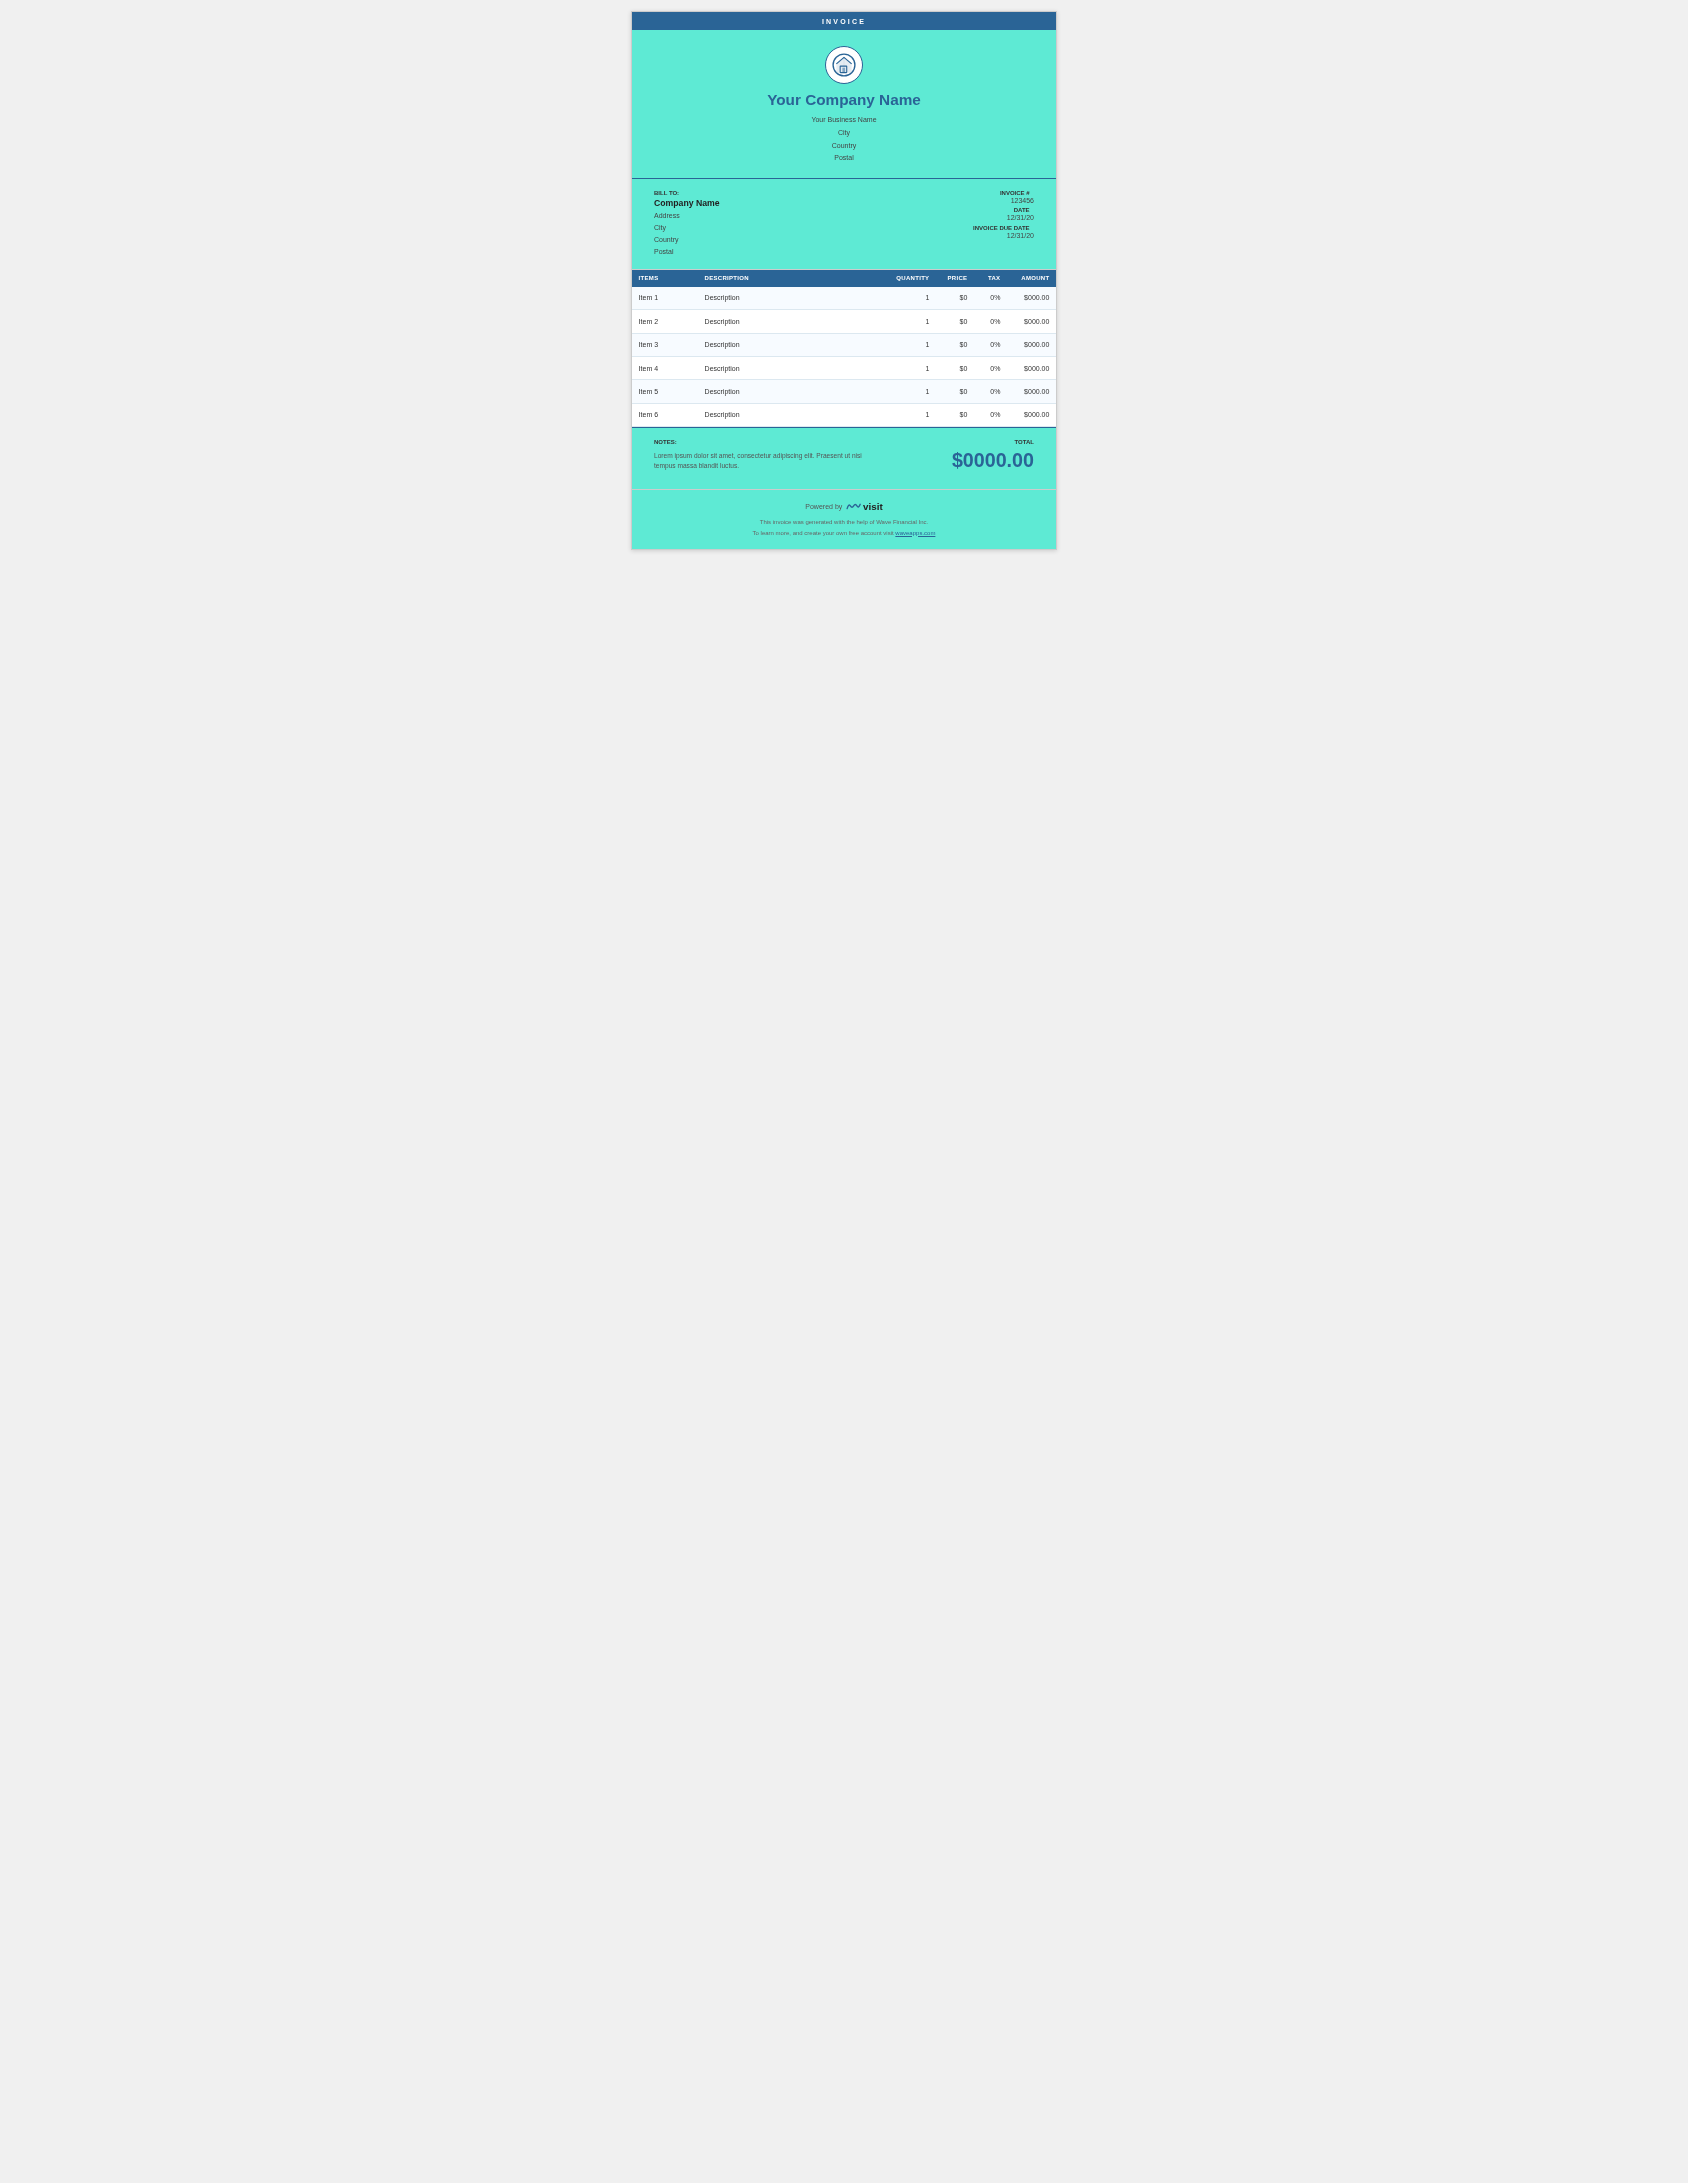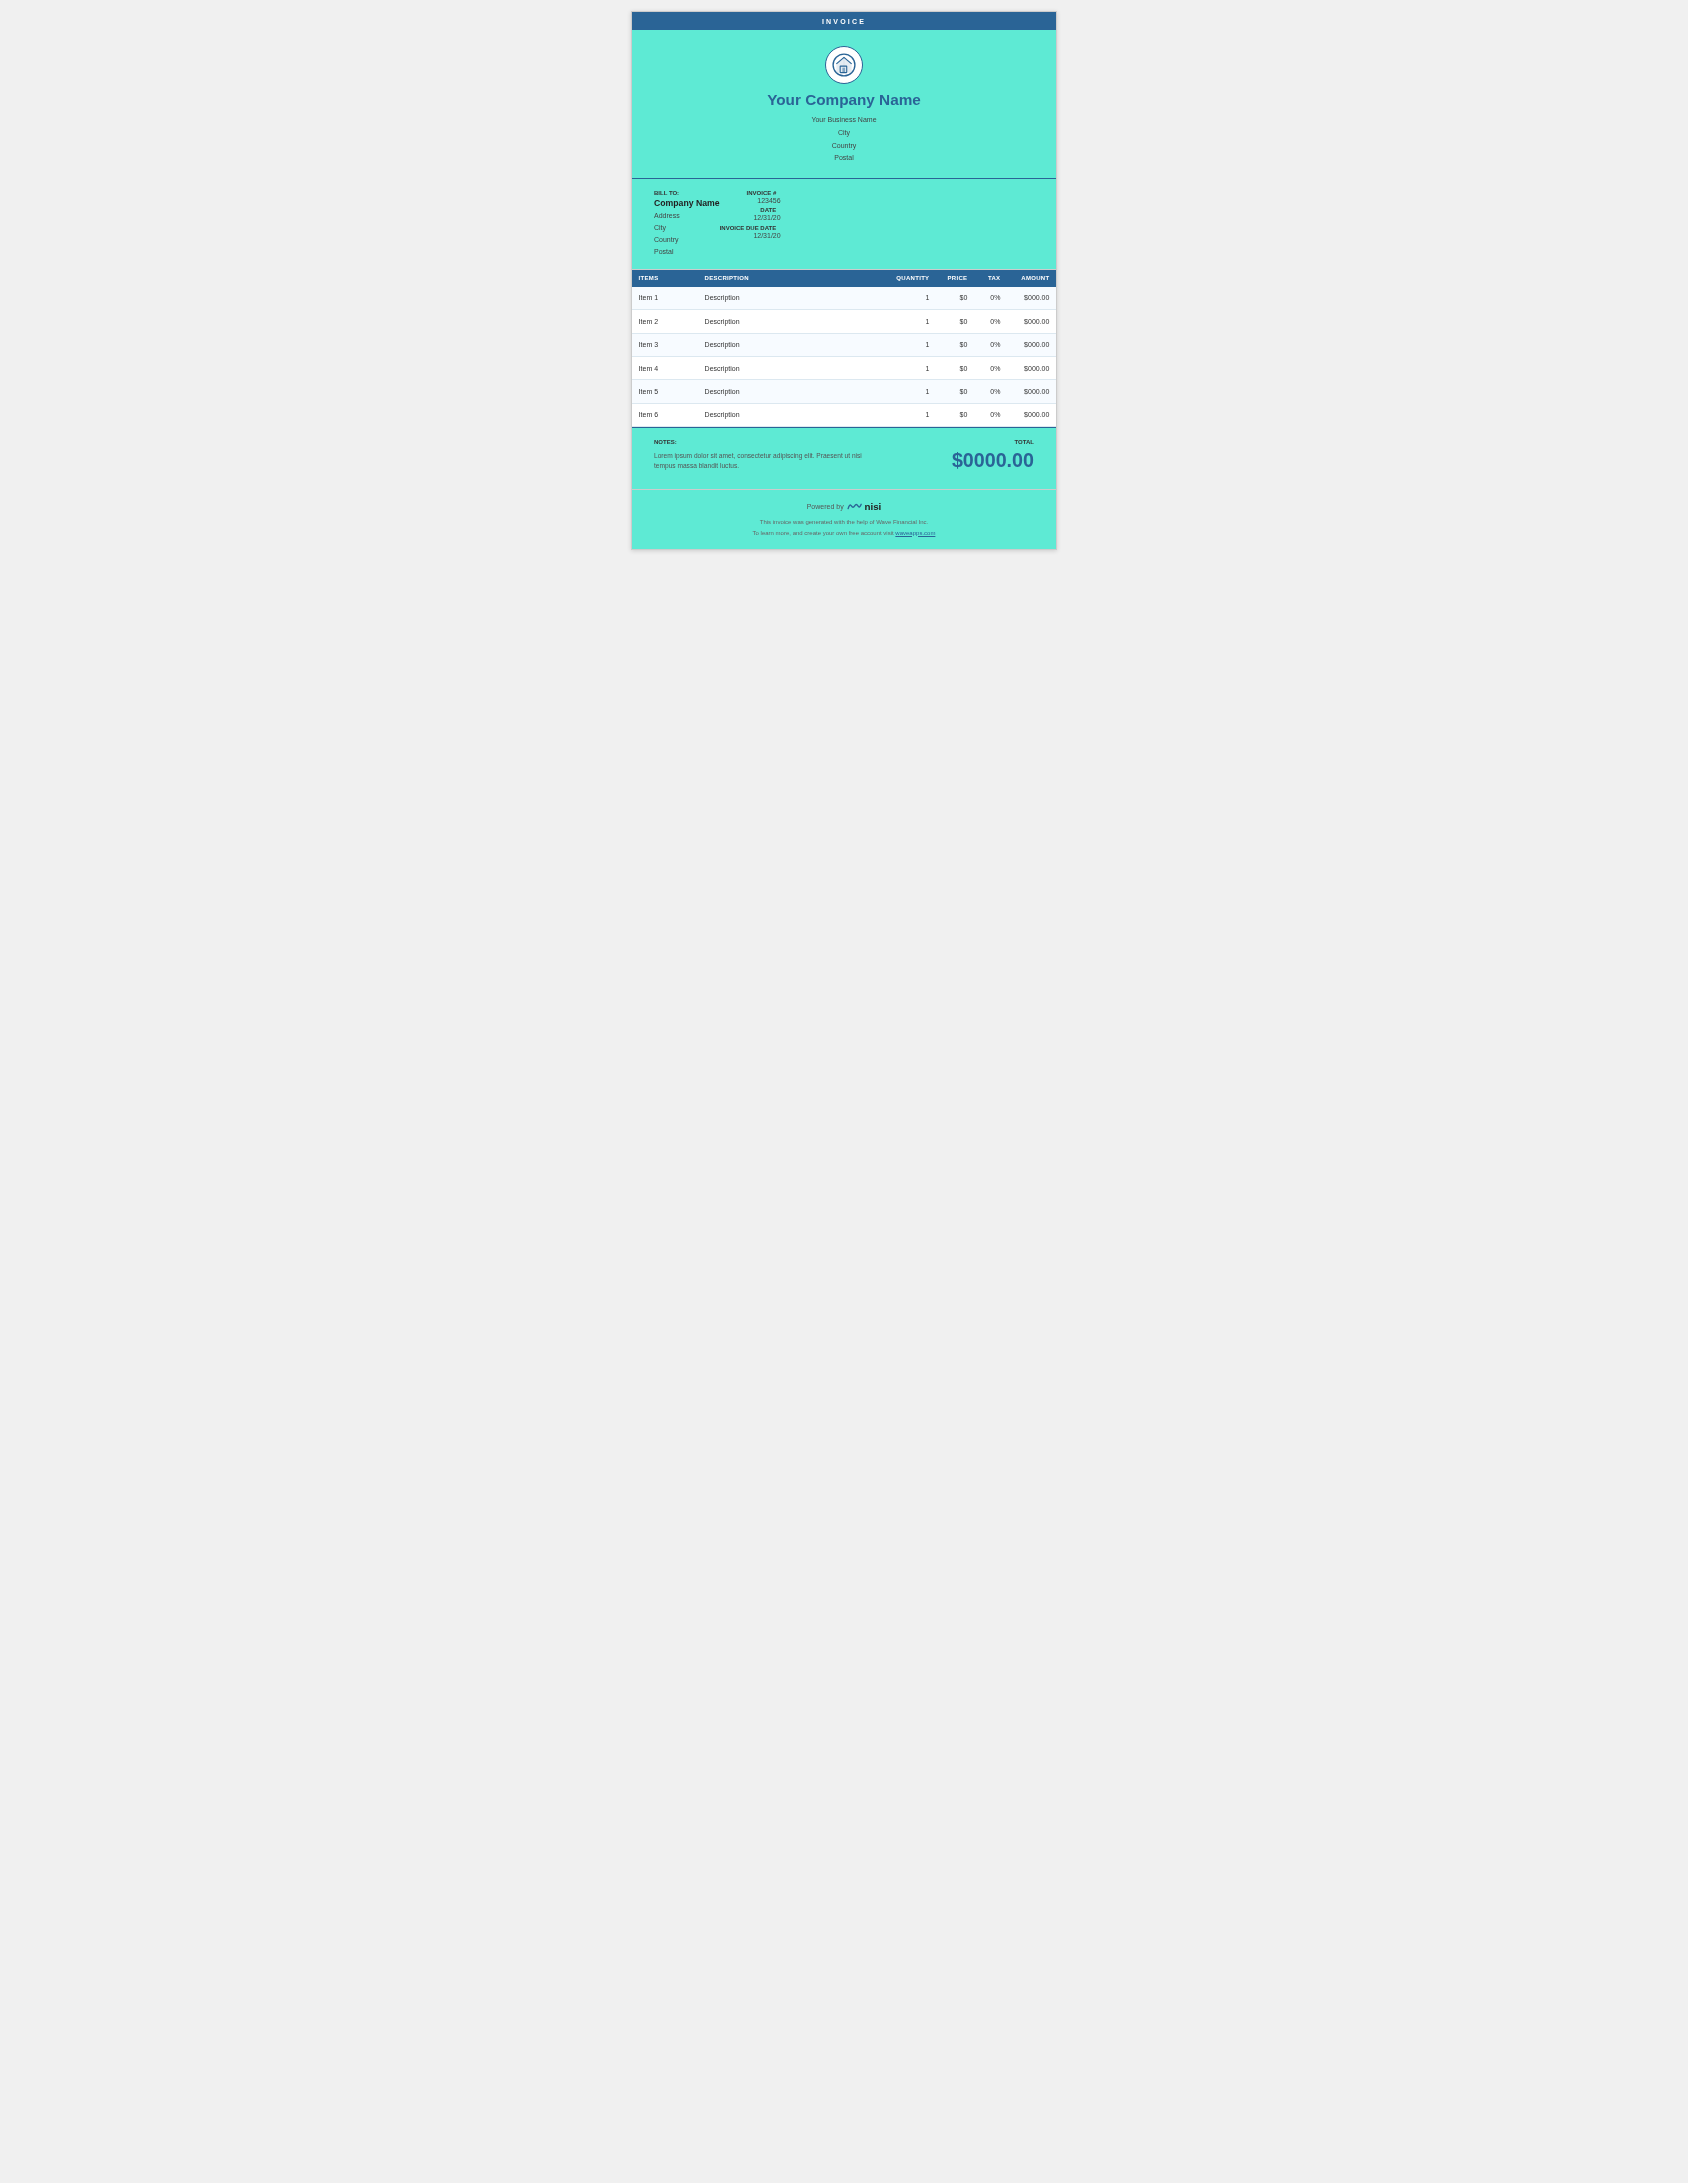--- a/index.html
+++ b/index.html
@@ -55,20 +55,21 @@
       margin-bottom: 5.5px;
     }
     .company-details p {
       font-size: 7px;
       color: #444;
       line-height: 1.8;
     }
     
     .invoice-info {
       display: flex;
+      justify-content: space-between;
       padding: 11px 22px;
       border-bottom: 0.5px solid #ccc;
     }
     .bill-to .label {
       font-size: 6px;
       font-weight: bold;
       color: #333;
       margin-bottom: 2.2px;
     }
     .bill-to .client-name {
@@ -348,21 +349,21 @@
   </div>
 
   <div class="invoice-powered">
     <div class="powered-by-row">
       <span class="powered-by-text">Powered by</span>
       <div class="wave-logo">
 
         <svg class="wave-logo-icon" viewBox="0 0 28 18" fill="none" xmlns="http://www.w3.org/2000/svg">
           <path d="M2 14 Q5 4 8 9 Q11 14 14 9 Q17 4 20 9 Q23 14 26 6" stroke="#2a6496" stroke-width="2.5" fill="none" stroke-linecap="round"></path>
         </svg>
-        <span class="wave-logo-name">nisi</span>
+        <span class="wave-logo-name">visit</span>
       </div>
     </div>
     <div class="powered-footer-text">
       <span>This invoice was generated with the help of Wave Financial Inc.</span><br>
       <span>To learn more, and create your own free account visit</span>
       <a href="#">waveapps.com</a>
     </div>
   </div>
 
 </div>

